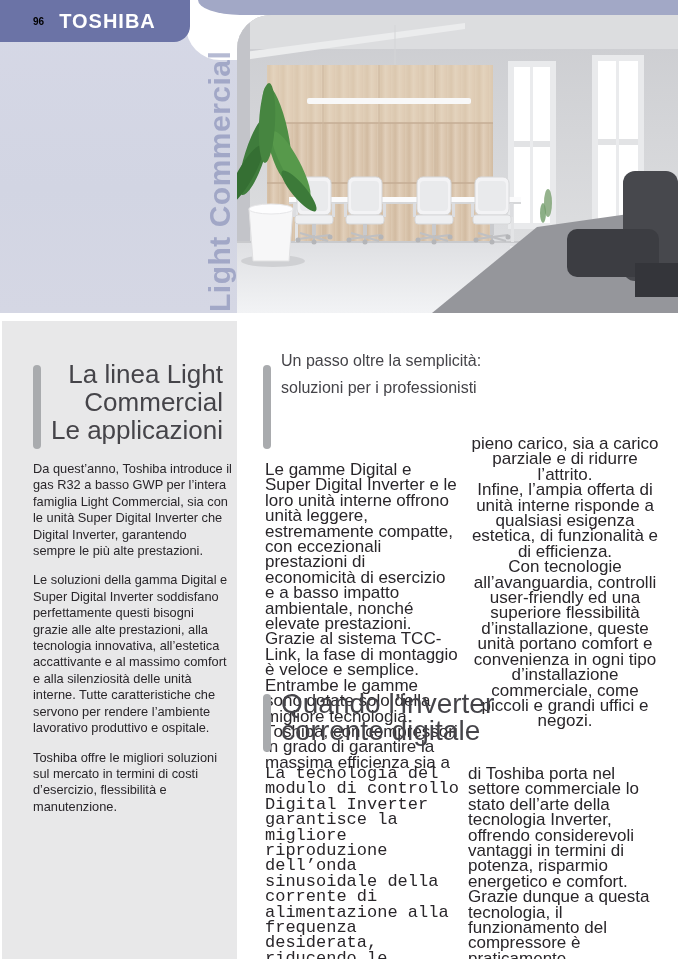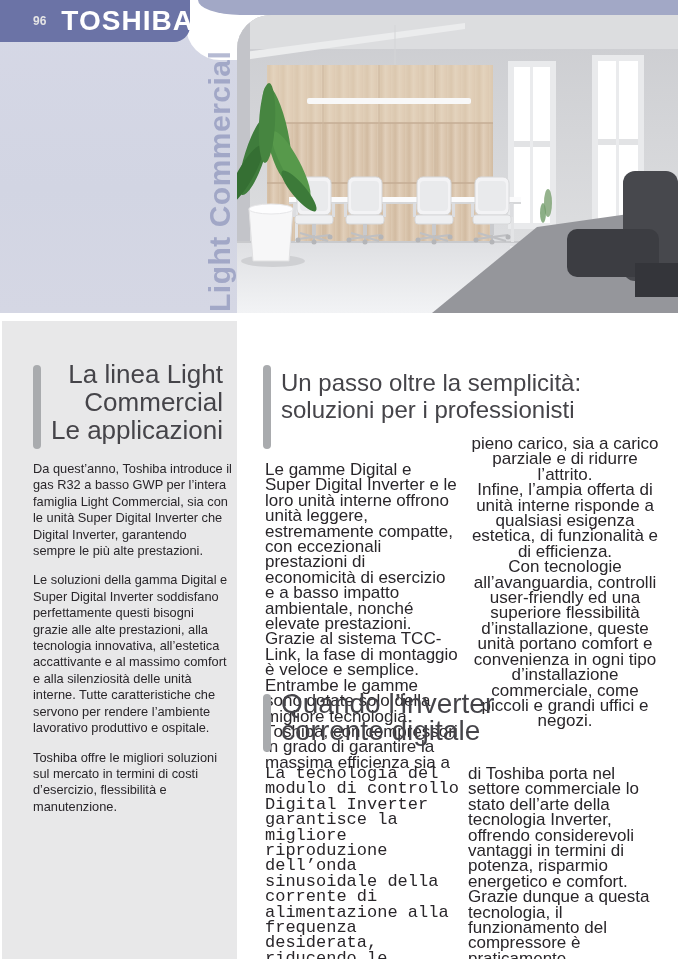--- a/index.html
+++ b/index.html
@@ -20,22 +20,22 @@
   }
   .top-strip {
     position:absolute; left:198px; top:0; width:480px; height:15px;
     background:#a2a8c6; border-bottom-left-radius:42px 15px; z-index:3;
   }
   .header-tab {
     position:absolute; left:0; top:0; width:190px; height:42px;
     background:#6b73a6; border-bottom-right-radius:16px; z-index:5;
     display:flex; align-items:center; padding-left:33px; box-sizing:border-box; gap:15px;
   }
-  .page-number { font-size:12px; font-weight:700; color:#e5e5e5; }
-  .brand-logo  { font-size:28px; font-weight:700; color:#ffffff; letter-spacing:1px; }
+  .page-number { font-size:10px; font-weight:700; color:#000000; }
+  .brand-logo  { font-size:20px; font-weight:700; color:#ffffff; letter-spacing:1px; }
 
   .vertical-label {
     position:absolute; left:203px; top:312px; width:260px; height:36px;
     transform-origin:0 0; transform:rotate(-90deg);
     font-size:30px; font-weight:700; letter-spacing:0.5px;
     color:rgba(120,129,175,0.55); z-index:4; white-space:nowrap;
   }
 
   .photo {
     position:absolute; left:237px; top:15px; width:441px; height:298px;
@@ -49,21 +49,21 @@
   }
 
   .accent-bar { position:absolute; width:8px; border-radius:4px; background:#a9abae; z-index:6; }
   .bar-left   { left:33px;  top:365px; height:84px; }
   .bar-s1     { left:263px; top:365px; height:84px; }
   .bar-s2     { left:263px; top:694px; height:58px; }
 
   .heading { position:absolute; color:#454449; z-index:6; }
   .heading div { white-space:nowrap; }
   .h-left { left:51px;  top:360px; font-size:26px; line-height:28px;text-align:right; }
-  .h-s1   { left:281px; top:369px; font-size:24px; line-height:27px; }
+  .h-s1   { left:281px; top:347px; font-size:16px; line-height:27px; }
   .h-s2   { left:281px; top:690px; font-size:28px; line-height:27px; }
 
   .body-left {
     position:absolute; left:33px; top:461px; width:199px; z-index:6;
     font-size:12.8px; line-height:16.4px; color:#29262a;
   }
   .body-left p { margin:0 0 13px; }
   .body-left p:last-child { margin-bottom:10px; }
 
   .body-col {

